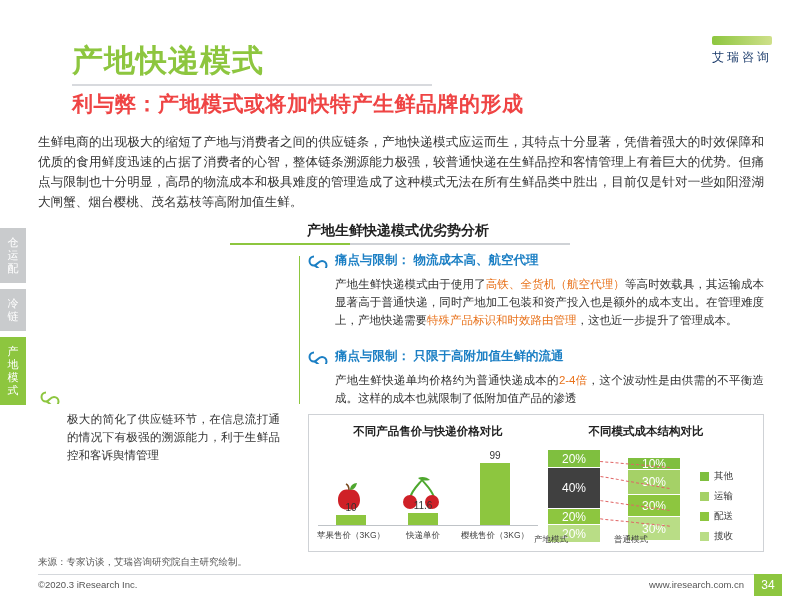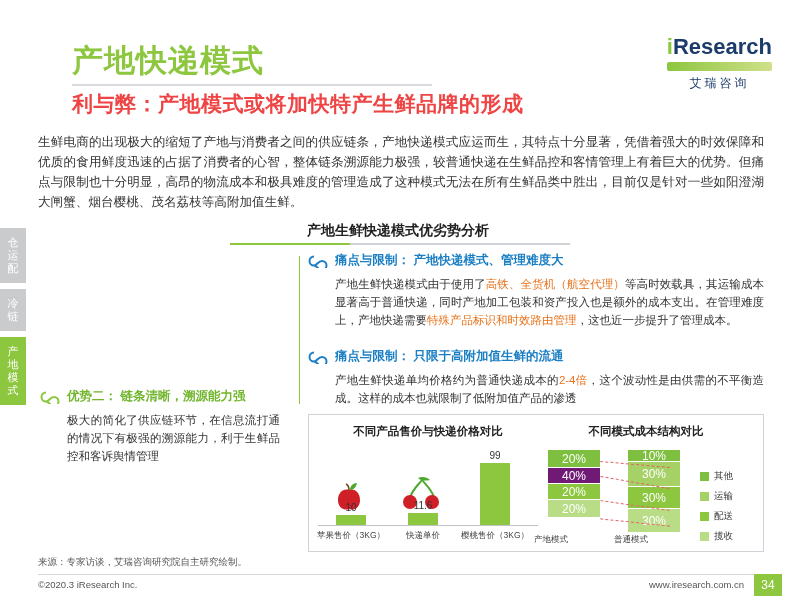--- a/index.html
+++ b/index.html
@@ -122,49 +122,47 @@
     <div class="side-tab">仓<br>运<br>配</div>
     <div class="side-tab">冷<br>链</div>
     <div class="side-tab active">产<br>地<br>模<br>式</div>
   </div>
 
   <div class="title-main">产地快递模式</div>
   <div class="title-underline"></div>
   <div class="title-sub">利与弊：产地模式或将加快特产生鲜品牌的形成</div>
 
   <div class="logo">
-    <div class="logo-top"><span class="i">i</span><span>Research</span></div>
     <div class="logo-bar"></div>
     <div class="logo-cn">艾瑞咨询</div>
   </div>
 
   <div class="intro">生鲜电商的出现极大的缩短了产地与消费者之间的供应链条，产地快递模式应运而生，其特点十分显著，凭借着强大的时效保障和优质的食用鲜度迅速的占据了消费者的心智，整体链条溯源能力极强，较普通快递在生鲜品控和客情管理上有着巨大的优势。但痛点与限制也十分明显，高昂的物流成本和极具难度的管理造成了这种模式无法在所有生鲜品类中胜出，目前仅是针对一些如阳澄湖大闸蟹、烟台樱桃、茂名荔枝等高附加值生鲜。</div>
 
   <div class="sec-title">产地生鲜快递模式优劣势分析</div>
   <div class="sec-rule"></div>
 
   <div class="divider-green" style="left:299px;top:256px;height:148px;"></div>
 
 
   <div class="blk green" style="left:40px;top:388px;width:240px;">
     <div class="blk-head">
       <svg class="icon-inf" viewBox="0 0 40 26">
         <path d="M12 4a9 9 0 1 0 0 18c6 0 8-9 16-9a9 9 0 1 1 0 18c-8 0-10-9-16-9" fill="none" stroke="#8dc63f" stroke-width="4"></path>
       </svg>
-      <div class="blk-h-text">优势二：  链条清晰，溯源能力强</div>
     </div>
     <div class="blk-body" style="padding-left:27px;">极大的简化了供应链环节，在信息流打通的情况下有极强的溯源能力，利于生鲜品控和客诉舆情管理</div>
   </div>
 
   <div class="blk blue" style="left:308px;top:252px;width:456px;">
     <div class="blk-head">
       <svg class="icon-inf" viewBox="0 0 40 26">
         <path d="M12 4a9 9 0 1 0 0 18c6 0 8-9 16-9a9 9 0 1 1 0 18c-8 0-10-9-16-9" fill="none" stroke="#1b7fc4" stroke-width="4"></path>
       </svg>
-      <div class="blk-h-text">痛点与限制：  产地快递模式、管理难度大</div>
+      <div class="blk-h-text">痛点与限制：  物流成本高、航空代理</div>
     </div>
     <div class="blk-body" style="padding-left:27px;">
       <span>产地生鲜快递模式由于使用了</span><span class="hl-orange">高铁、全货机（航空代理）</span><span>等高时效载具，其运输成本显著高于普通快递，同时产地加工包装和资产投入也是额外的成本支出。在管理难度上，产地快递需要</span><span class="hl-orange">特殊产品标识和时效路由管理</span><span>，这也近一步提升了管理成本。</span>
     </div>
   </div>
 
   <div class="blk blue" style="left:308px;top:348px;width:456px;">
     <div class="blk-head">
       <svg class="icon-inf" viewBox="0 0 40 26">
         <path d="M12 4a9 9 0 1 0 0 18c6 0 8-9 16-9a9 9 0 1 1 0 18c-8 0-10-9-16-9" fill="none" stroke="#1b7fc4" stroke-width="4"></path>
@@ -206,27 +204,27 @@
     <div class="bar-val" style="left:154px;bottom:81px;">99</div>
 
     <div class="bar-lbl" style="left:-3px;">苹果售价（3KG）</div>
     <div class="bar-lbl" style="left:69px;">快递单价</div>
     <div class="bar-lbl" style="left:141px;">樱桃售价（3KG）</div>
   </div>
 
   <div class="stack-wrap">
     <div class="stack" style="left:10px;height:82px;">
       <div class="seg" style="height:18px;background:#7fbf3f;">20%</div>
-      <div class="seg" style="height:16px;background:#701a75;">40%</div>
+      <div class="seg" style="height:41px;background:#404040;">40%</div>
       <div class="seg" style="height:16px;background:#8dc63f;">20%</div>
       <div class="seg" style="height:17px;background:#b9dd86;border-bottom:none;">20%</div>
     </div>
 
     <div class="stack" style="left:90px;height:82px;">
-      <div class="seg" style="height:12px;background:#7fbf3f;">10%</div>
+      <div class="seg" style="height:12px;background:#7fbf3f;margin-top:8px;">10%</div>
       <div class="seg" style="height:25px;background:#a5d167;">30%</div>
       <div class="seg" style="height:22px;background:#8dc63f;">30%</div>
       <div class="seg" style="height:23px;background:#b9dd86;border-bottom:none;">30%</div>
     </div>
 
     <div class="stack-lbl" style="left:-4px;">产地模式</div>
     <div class="stack-lbl" style="left:76px;">普通模式</div>
   </div>
 
   <div class="dash" style="left:600px;top:464px;width:70px;transform:rotate(5deg);"></div>

